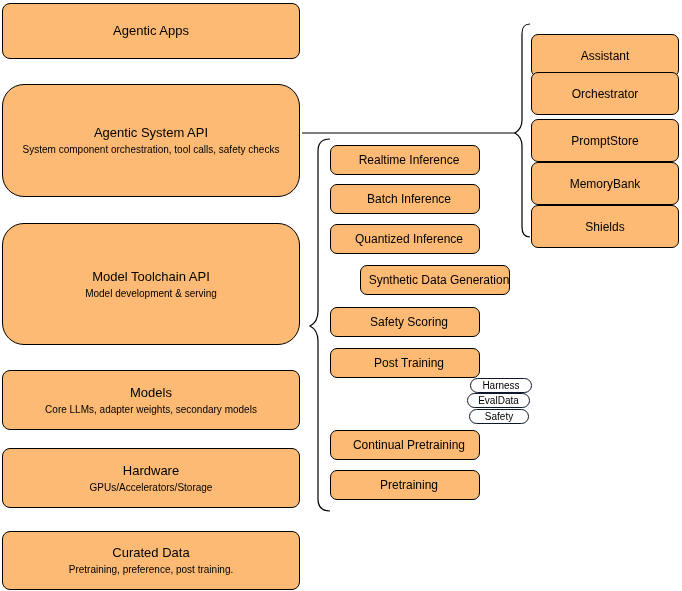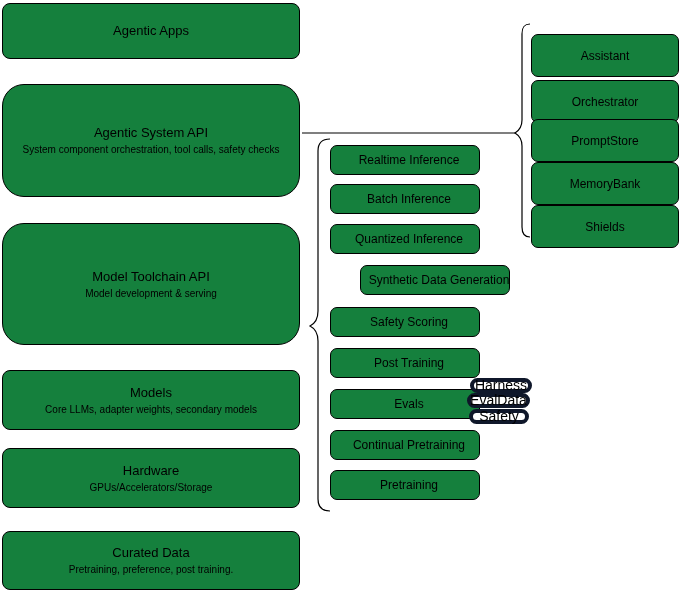--- a/index.html
+++ b/index.html
@@ -12,21 +12,21 @@
   .canvas {
     position: relative;
     width: 682px;
     height: 591px;
     background: #ffffff;
     overflow: hidden;
   }
   .node {
     position: absolute;
     box-sizing: border-box;
-    background: #15803d;
+    background: #fdba74;
     border: 1px solid #000000;
     display: flex;
     flex-direction: column;
     align-items: center;
     justify-content: center;
     text-align: left;
   }
   .stack-box { left: 2px; width: 298px; border-radius: 8px; }
   .stack-box.big { border-radius: 22px; }
   .stack-box .title { font-size: 13px; line-height: 16px; white-space: nowrap; }
@@ -36,27 +36,27 @@
     border-radius: 7px; font-size: 12px; white-space: nowrap; padding-left: 8px;
   }
   .right-box {
     left: 531px; width: 148px; height: 43px;
     border-radius: 7px; font-size: 12px; white-space: nowrap;
   }
   .pill {
     position: absolute;
     box-sizing: border-box;
     background: #ffffff;
-    border: 4px solid #0f172a;
+    border: 1px solid #0f172a;
     border-radius: 8px;
     height: 15px;
     display: flex;
     align-items: center;
     justify-content: center;
-    font-size: 14px;
+    font-size: 10px;
     line-height: 11px;
     white-space: nowrap;
     z-index: 3;
   }
   .connector-layer {
     position: absolute;
     left: 0; top: 0;
     width: 682px; height: 591px;
     z-index: 1;
     pointer-events: none;
@@ -102,27 +102,26 @@
     <div class="title">Curated Data</div>
     <div class="subtitle">Pretraining, preference, post training.</div>
   </div>
 
   <div class="node mid-box" style="top:145px;">Realtime Inference</div>
   <div class="node mid-box" style="top:184px;">Batch Inference</div>
   <div class="node mid-box" style="top:224px;">Quantized Inference</div>
   <div class="node mid-box" style="top:265px;margin-left:30px;">Synthetic Data Generation</div>
   <div class="node mid-box" style="top:307px;">Safety Scoring</div>
   <div class="node mid-box" style="top:348px;">Post Training</div>
-  <div class="node mid-box" style="top:389px;">Evals</div>
   <div class="node mid-box" style="top:430px;">Continual Pretraining</div>
   <div class="node mid-box" style="top:470px;">Pretraining</div>
 
   <div class="pill" style="left:470px;top:378px;width:62px;">Harness</div>
   <div class="pill" style="left:467px;top:393px;width:63px;">EvalData</div>
   <div class="pill" style="left:469px;top:409px;width:60px;">Safety</div>
 
   <div class="node right-box" style="top:34px;">Assistant</div>
-  <div class="node right-box" style="top:80px;">Orchestrator</div>
+  <div class="node right-box" style="top:72px;">Orchestrator</div>
   <div class="node right-box" style="top:119px;">PromptStore</div>
   <div class="node right-box" style="top:162px;">MemoryBank</div>
   <div class="node right-box" style="top:205px;">Shields</div>
 
 </div>
 
 </body></html>

